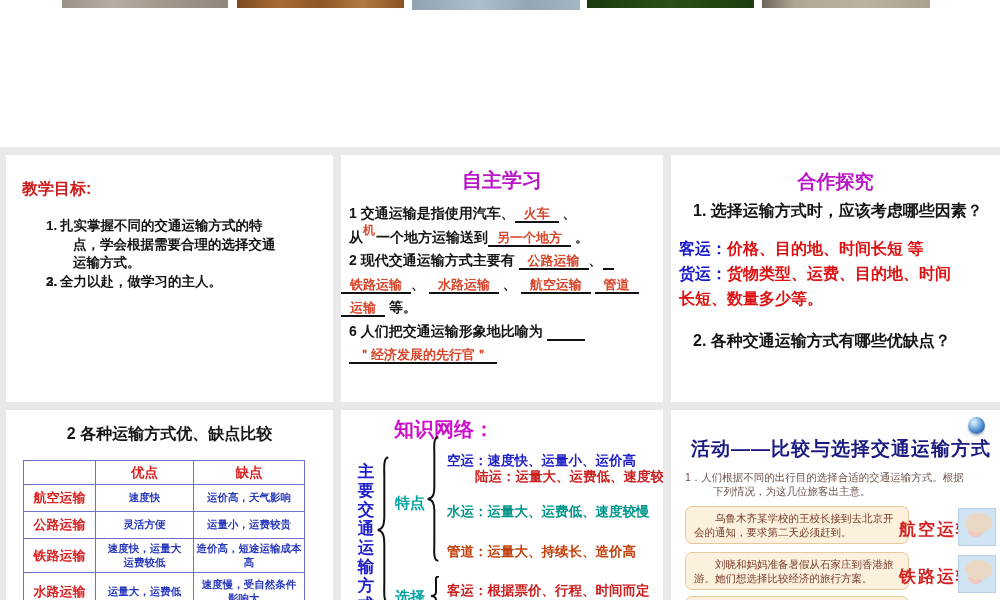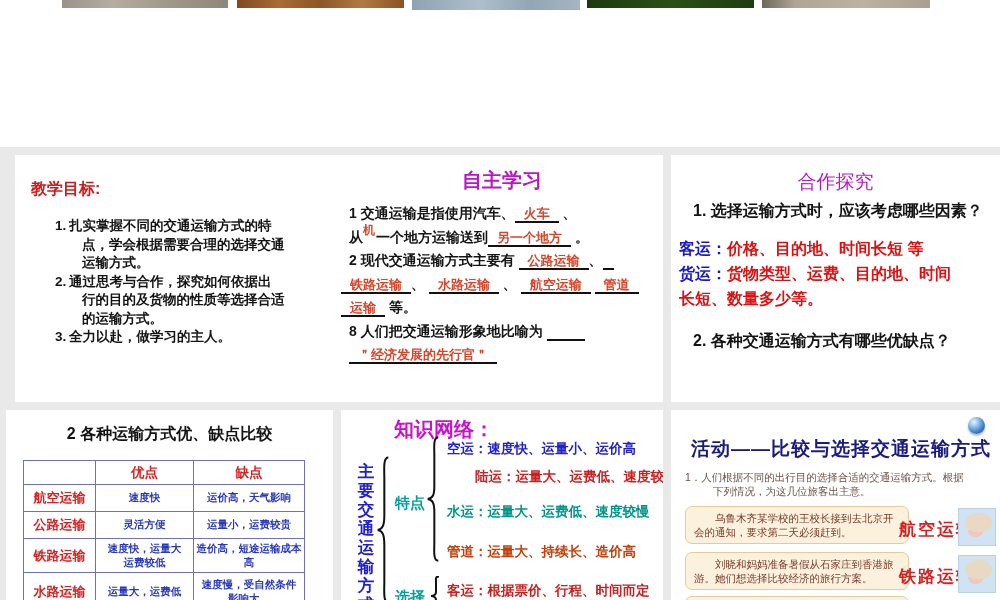--- a/index.html
+++ b/index.html
@@ -8,21 +8,21 @@
   
   .strip{position:absolute;top:0;height:8px;}
   #strip1{left:62px;width:166px;background:linear-gradient(90deg,#9a9288,#b5ada2 30%,#a39a8e 60%,#8f867c);}
   #strip2{left:237px;width:167px;background:linear-gradient(90deg,#7e4a1f,#a86c35 25%,#8d5526 50%,#b27a42 75%,#8a5224);}
   #strip3{left:412px;width:168px;height:10px;background:linear-gradient(90deg,#8fa2b2,#aebfcb 40%,#93a6b5 70%,#a5b5c2);}
   #strip4{left:587px;width:167px;background:linear-gradient(90deg,#1c3a0e,#2c4f16 50%,#1e3d0f);}
   #strip5{left:762px;width:168px;background:linear-gradient(90deg,#6d675d,#b0a694 20%,#bcb2a0 60%,#aaa08e);}
   
   .gridbg{position:absolute;left:0;top:147px;width:1000px;height:453px;background:#e9e9e9;}
   .panel{position:absolute;background:#fff;overflow:hidden;}
-  #p1{left:15px;top:155px;width:327px;height:247px;}
+  #p1{left:6px;top:155px;width:327px;height:247px;}
   #p2{left:341px;top:155px;width:322px;height:247px;}
   #p3{left:671px;top:155px;width:329px;height:247px;}
   #p4{left:6px;top:410px;width:327px;height:190px;}
   #p5{left:341px;top:410px;width:322px;height:190px;}
   #p6{left:671px;top:410px;width:329px;height:190px;}
   
   .p1-title{position:absolute;left:16px;top:24px;font-size:16px;font-weight:bold;color:#cc1c1c;}
   .p1-list{position:absolute;left:0;top:62px;width:320px;font-size:13.5px;font-weight:bold;color:#141414;line-height:18.5px;}
   .goal{position:relative;padding-left:54px;margin:0;}
   .goal .num{position:absolute;left:40px;top:0;}
@@ -30,21 +30,21 @@
   
   .p2-title{position:absolute;left:0;top:12px;width:100%;text-align:center;font-size:20px;font-weight:bold;color:#b816c8;}
   .p2-body{position:absolute;left:8px;top:50px;width:312px;font-size:14px;font-weight:bold;color:#141414;}
   .ss-line{height:23.5px;white-space:nowrap;}
   .ss-line .k{color:#141414;}
   .ss-line .au{color:#d8452a;border-bottom:2px solid #111;padding:0 9px;font-size:13px;}
   .ss-line .bu{border-bottom:2px solid #111;white-space:pre;}
   .ss-line .asup{color:#d8452a;font-size:12px;position:relative;top:-8px;margin-right:1px;}
   .pull{margin-left:-8px;}
   
-  .p3-title{position:absolute;left:0;top:14px;width:100%;text-align:center;font-size:19px;font-weight:normal;color:#b816c8;}
+  .p3-title{position:absolute;left:0;top:14px;width:100%;text-align:center;font-size:19px;font-weight:bold;color:#b816c8;}
   .p3-q{position:absolute;left:22px;font-size:16px;font-weight:bold;color:#141414;white-space:nowrap;}
   .p3-line{position:absolute;left:8px;font-size:16px;font-weight:bold;white-space:nowrap;}
   .p3-line .bl{color:#1818cc;}
   .p3-line .rd{color:#dd1111;}
   
   .p4-title{position:absolute;left:0;top:14px;width:100%;text-align:center;font-size:16px;font-weight:bold;color:#141414;}
   .cmp{position:absolute;left:17px;top:50px;border-collapse:collapse;table-layout:fixed;width:281px;}
   .cmp td{border:1.5px solid #6f6fc4;text-align:center;vertical-align:middle;padding:1px 2px;}
   .cmp .hdr{color:#d82222;font-size:13.5px;font-weight:bold;}
   .cmp .lbl{color:#d82222;font-size:13px;font-weight:bold;}
@@ -88,44 +88,39 @@
       <div class="goal">
         <span class="num">1.</span>
         <div>
             <div>扎实掌握不同的交通运输方式的特</div>
             <div class="cont">点，学会根据需要合理的选择交通</div>
             <div class="cont">运输方式。</div>
           </div>
       </div>
       <div class="goal">
         <span class="num">2.</span>
-        <div>
-            <div>通过思考与合作，探究如何依据出</div>
-            <div class="cont">行的目的及货物的性质等选择合适</div>
-            <div class="cont">的运输方式。</div>
-          </div>
       </div>
       <div class="goal">
         <span class="num">3.</span>
         <div>
             <div>全力以赴，做学习的主人。</div>
           </div>
       </div>
     </div>
   </div>
 
   <div class="panel" id="p2">
     <div class="p2-title">自主学习</div>
     <div class="p2-body">
       <div class="ss-line"><span class="k">1  交通运输是指使用汽车、</span><span class="au">火车</span><span class="k"> 、</span></div>
       <div class="ss-line"><span class="k">从</span><span class="asup">机</span><span class="k">一个地方运输送到</span><span class="au">另一个地方</span><span class="k"> 。</span></div>
       <div class="ss-line"><span class="k">2  现代交通运输方式主要有 </span><span class="au">公路运输</span><span class="k">、</span><span class="bu">   </span></div>
       <div class="ss-line pull"><span class="au">铁路运输</span><span class="k">、 </span><span class="au">水路运输</span><span class="k"> 、 </span><span class="au">航空运输</span><span class="k">  </span><span class="au">管道</span></div>
       <div class="ss-line pull"><span class="au">运输</span><span class="k"> 等。</span></div>
-      <div class="ss-line"><span class="k">8  人们把交通运输形象地比喻为 </span><span class="bu">          </span></div>
+      <div class="ss-line"><span class="k">6  人们把交通运输形象地比喻为 </span><span class="bu">          </span></div>
       <div class="ss-line"><span class="au">＂经济发展的先行官＂</span></div>
     </div>
   </div>
 
   <div class="panel" id="p3">
     <div class="p3-title">合作探究</div>
     <div class="p3-q" style="top:46px;">1. 选择运输方式时，应该考虑哪些因素？</div>
     <div class="p3-line" style="top:84px;"><span class="bl">客运：</span><span class="rd">价格、目的地、时间长短  等</span></div>
     <div class="p3-line" style="top:109px;"><span class="bl">货运：</span><span class="rd">货物类型、运费、目的地、时间</span></div>
     <div class="p3-line" style="top:134px;"><span class="rd">长短、数量多少等。</span></div>
@@ -175,21 +170,21 @@
   <div class="panel" id="p5">
     <div class="p5-title">知识网络：</div>
     <div class="vstem">主要交通运输方式</div>
     <svg class="brace" style="left:34px;top:46px;" width="16" height="148" viewBox="0 0 18 100" preserveAspectRatio="none">
       <path d="M15 1 C9 1 10.5 9 10.5 15 L10.5 40 C10.5 47 8.5 49.5 3 50 C8.5 50.5 10.5 53 10.5 60 L10.5 85 C10.5 91 9 99 15 99" stroke="#111" stroke-width="2" fill="none" vector-effect="non-scaling-stroke"></path>
     </svg>
     <div class="branch" style="left:54px;top:84px;">特点</div>
     <svg class="brace" style="left:84px;top:26px;" width="16" height="126" viewBox="0 0 18 100" preserveAspectRatio="none">
       <path d="M15 1 C9 1 10.5 9 10.5 15 L10.5 40 C10.5 47 8.5 49.5 3 50 C8.5 50.5 10.5 53 10.5 60 L10.5 85 C10.5 91 9 99 15 99" stroke="#111" stroke-width="2" fill="none" vector-effect="non-scaling-stroke"></path>
     </svg>
-    <div class="knode" style="top: 30px; color: rgb(34, 34, 200); text-align: right;">空运：速度快、运量小、运价高</div>
+    <div class="knode" style="top: 42px; color: rgb(34, 34, 200); text-align: right;">空运：速度快、运量小、运价高</div>
     <div class="knode" style="top: 58px; color: rgb(204, 32, 32); padding-left: 28px;">陆运：运量大、运费低、速度较快</div>
     <div class="knode" style="top: 93px; color: rgb(0, 149, 138);">水运：运量大、运费低、速度较慢</div>
     <div class="knode" style="top: 133px; color: #c2410c;">管道：运量大、持续长、造价高</div>
     <div class="branch" style="left:54px;top:178px;">选择</div>
     <svg class="brace" style="left:88px;top:166px;" width="12" height="40" viewBox="0 0 18 100" preserveAspectRatio="none">
       <path d="M15 1 C9 1 10.5 9 10.5 15 L10.5 40 C10.5 47 8.5 49.5 3 50 C8.5 50.5 10.5 53 10.5 60 L10.5 85 C10.5 91 9 99 15 99" stroke="#111" stroke-width="2" fill="none" vector-effect="non-scaling-stroke"></path>
     </svg>
     <div class="knode" style="top: 172px; color: rgb(204, 32, 32);">客运：根据票价、行程、时间而定</div>
   </div>
 

